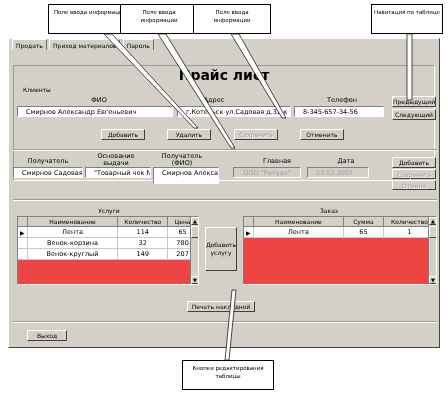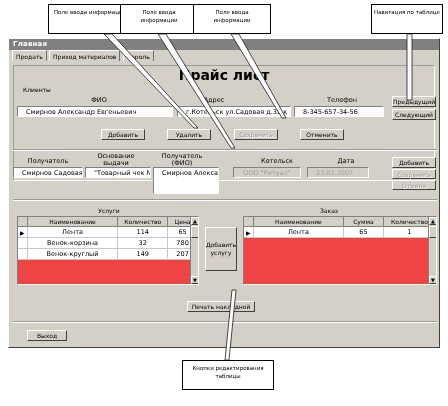--- a/index.html
+++ b/index.html
@@ -222,23 +222,20 @@
 </svg>
 
 <div class="callout" style="left:48px;top:4px;width:84px;height:30px;"><span>Поле ввода информации</span></div>
 <div class="callout" style="left:120px;top:4px;width:78px;height:30px;"><span>Поле ввода информации</span></div>
 <div class="callout" style="left:193px;top:4px;width:78px;height:30px;"><span>Поле ввода информации</span></div>
 <div class="callout" style="left:371px;top:4px;width:72px;height:30px;"><span>Навигация по таблице</span></div>
 <div class="callout" style="left:182px;top:360px;width:92px;height:30px;"><span>Кнопки редактирования таблицы</span></div>
 
 <div class="window">
 
-  <div class="titlebar">
-    <span>Главная</span>
-  </div>
 
   <div class="tabstrip">
     <div class="tab active"><span>Продать</span></div>
     <div class="tab"><span>Приход материалов</span></div>
     <div class="tab"><span>Пароль</span></div>
   </div>
 
   <div class="pagetitle">Прайс лист</div>
 
   <div class="clientframe"></div>
@@ -270,26 +267,26 @@
     </div>
   <div class="btn" style="left:291px;top:90px;width:44px;height:11px;">
       <span>Отменить</span>
     </div>
 
   <div class="sep" style="left:4px;top:110px;width:424px;"></div>
 
   <div class="fieldlabel" style="left:6px;top:118px;width:66px;">Получатель</div>
   <div class="fieldlabel" style="left:76px;top:114px;width:62px;line-height:7px;"><span>Основание</span><br><span>выдачи</span></div>
   <div class="fieldlabel" style="left:142px;top:114px;width:62px;line-height:7px;"><span>Получатель</span><br><span>(ФИО)</span></div>
-  <div class="fieldlabel" style="left:240px;top:118px;width:56px;">Котельск</div>
+  <div class="fieldlabel" style="left:240px;top:118px;width:56px;">Главная</div>
   <div class="fieldlabel" style="left:312px;top:118px;width:50px;">Дата</div>
 
   <div class="tinput" style="left:4px;top:128px;width:70px;height:11px;">Смирнов Садовая</div>
   <div class="tinput" style="left:76px;top:128px;width:66px;height:11px;">"Товарный чек №</div>
-  <div class="tinput" style="left:144px;top:128px;width:66px;height:27px;">Смирнов Алекса</div>
+  <div class="tinput" style="left:144px;top:128px;width:66px;height:17px;">Смирнов Алекса</div>
   <div class="tinput dim" style="left:224px;top:128px;width:68px;height:11px;text-align:center;">ООО "Ритуал"</div>
   <div class="tinput dim" style="left:298px;top:128px;width:62px;height:11px;">23.02.2007</div>
 
   <div class="btn" style="left:383px;top:118px;width:44px;height:11px;">
       <span>Добавить</span>
     </div>
   <div class="btn dim" style="left:383px;top:130px;width:44px;height:10px;">
       <span>Сохранить</span>
     </div>
   <div class="btn dim" style="left:383px;top:141px;width:44px;height:10px;">

